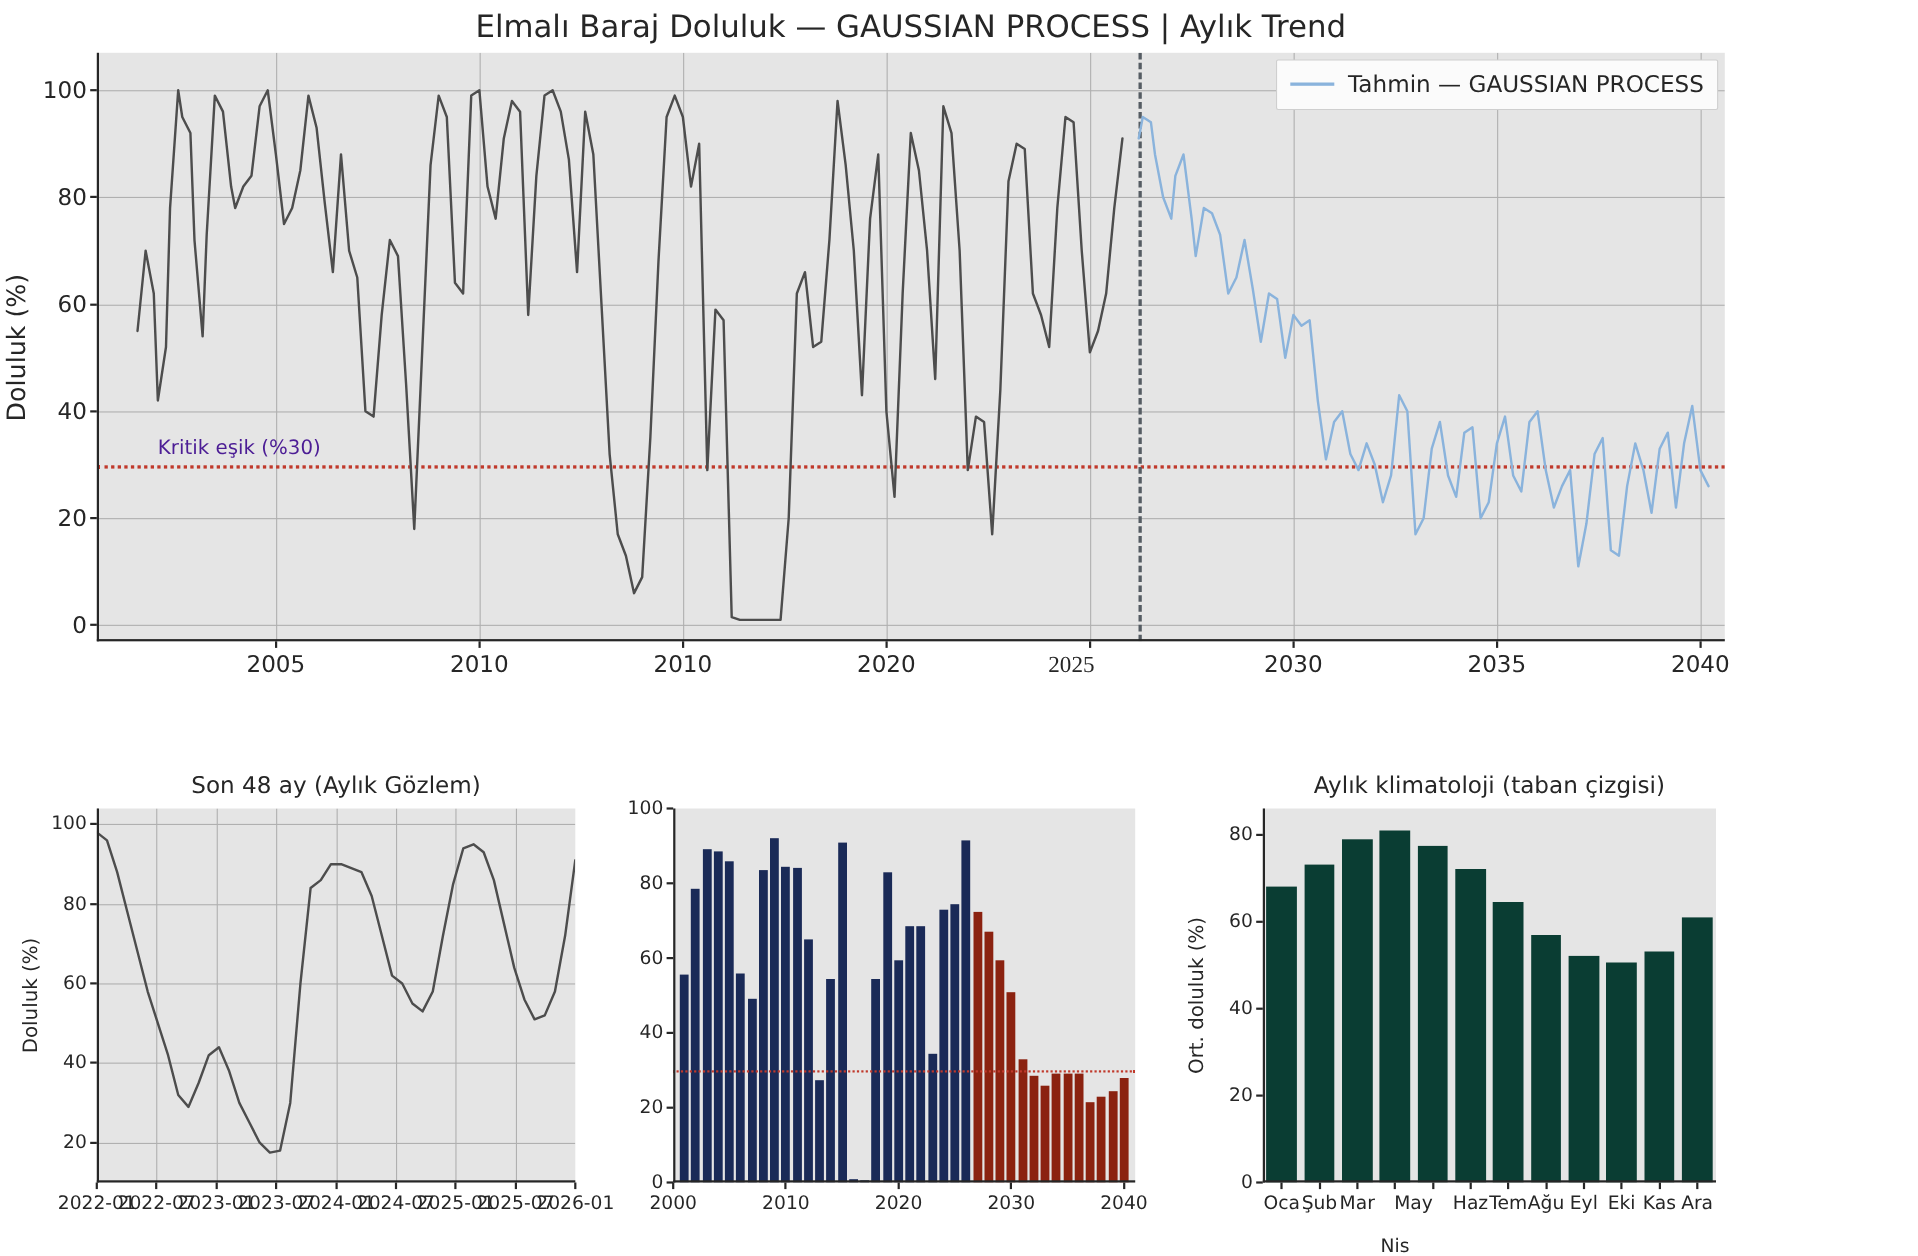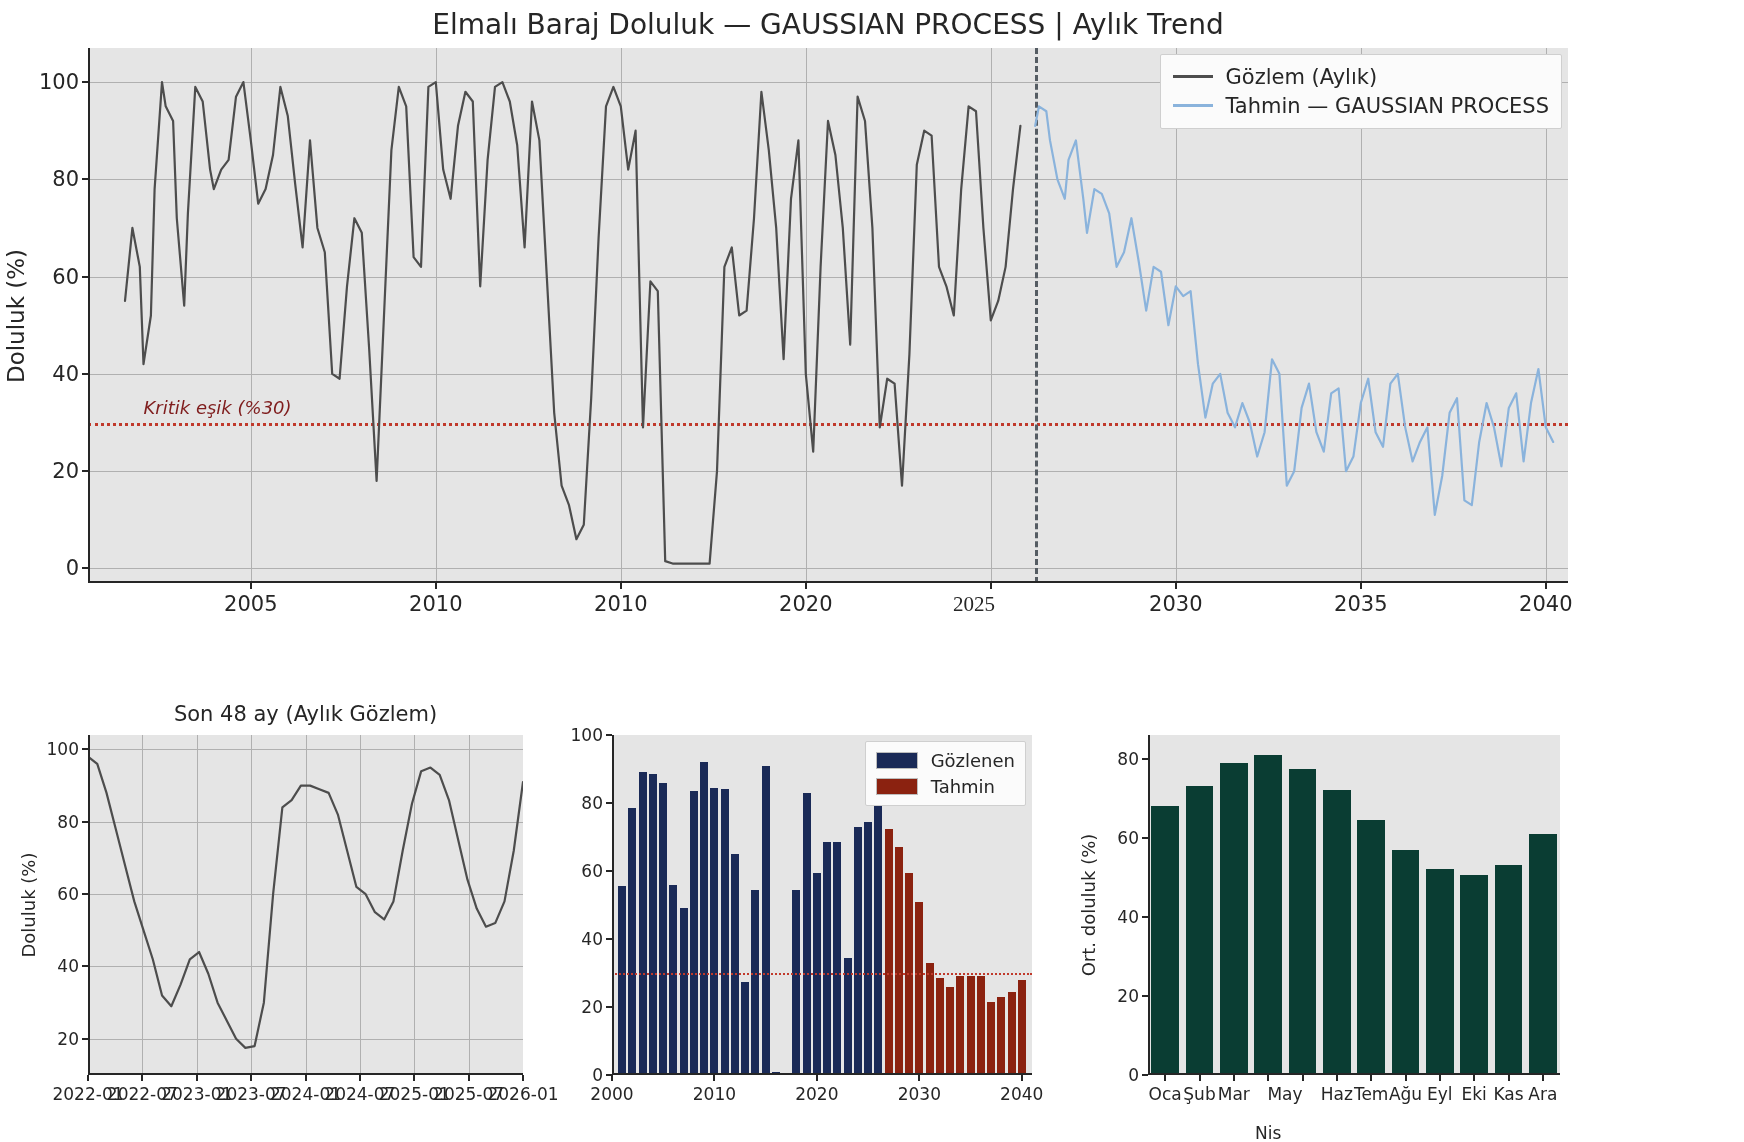--- a/index.html
+++ b/index.html
@@ -89,35 +89,31 @@
         <div class="gridline h" style="top: 34.0455px;"></div>
         <div class="gridline v" style="left: 162.8px;"></div>
         <div class="gridline v" style="left: 347.8px;"></div>
         <div class="gridline v" style="left: 532.8px;"></div>
         <div class="gridline v" style="left: 717.8px;"></div>
         <div class="gridline v" style="left: 902.8px;"></div>
         <div class="gridline v" style="left: 1087.8px;"></div>
         <div class="gridline v" style="left: 1272.8px;"></div>
         <div class="gridline v" style="left: 1457.8px;"></div>
         <div class="threshold" style="top: 374.5px; border-top-color: rgb(192, 57, 43);"></div>
-        <div class="threshold-label" style="left: 55.5px; top: 348.5px; color: #7f1d1d; font-style: italic;">Kritik eşik (%30)</div>
+        <div class="threshold-label" style="left: 55.5px; top: 348.5px; color: #4c1d95;">Kritik eşik (%30)</div>
         <div class="vline" style="left: 947.2px; border-left-color: rgb(85, 92, 99);"></div>
         <svg width="1480" height="535" style="position: absolute; left: 0px; top: 0px;">
           <polyline points="37.00,252.91 44.40,179.95 51.80,218.86 55.50,316.14 62.90,267.50 66.60,141.05 74.00,34.05 77.70,58.36 85.10,72.95 88.80,170.23 96.20,257.77 99.90,165.36 107.30,38.91 114.70,53.50 122.10,121.59 125.80,141.05 133.20,121.59 140.60,111.86 148.00,48.64 155.40,34.05 162.80,92.41 170.20,155.64 177.60,141.05 185.00,107.00 192.40,38.91 199.80,68.09 207.20,136.18 214.60,199.41 222.00,92.41 229.40,179.95 236.80,204.27 244.20,325.86 251.60,330.73 259.00,238.32 266.40,170.23 273.80,184.82 281.20,301.55 288.60,432.86 296.00,267.50 303.40,102.14 310.80,38.91 318.20,58.36 325.60,209.14 333.00,218.86 340.40,38.91 347.80,34.05 355.20,121.59 362.60,150.77 370.00,77.82 377.40,43.77 384.80,53.50 392.20,238.32 399.60,111.86 407.00,38.91 414.40,34.05 421.80,53.50 429.20,97.27 436.60,199.41 444.00,53.50 451.40,92.41 458.80,228.59 466.20,364.77 473.60,437.73 481.00,457.18 488.40,491.23 495.80,476.64 503.20,350.18 510.60,189.68 518.00,58.36 525.40,38.91 532.80,58.36 540.20,121.59 547.60,82.68 555.00,379.36 562.40,233.45 569.80,243.18 577.20,513.11 584.60,515.55 592.00,515.55 599.40,515.55 606.80,515.55 614.20,515.55 621.60,515.55 629.00,423.14 636.40,218.86 643.80,199.41 651.20,267.50 658.60,262.64 666.00,170.23 673.40,43.77 680.80,102.14 688.20,179.95 695.60,311.27 703.00,150.77 710.40,92.41 717.80,325.86 725.20,403.68 732.60,218.86 740.00,72.95 747.40,107.00 754.80,179.95 762.20,296.68 769.60,48.64 777.00,72.95 784.40,179.95 791.80,379.36 799.20,330.73 806.60,335.59 814.00,437.73 821.40,306.41 828.80,116.73 836.20,82.68 843.60,87.55 851.00,218.86 858.40,238.32 865.80,267.50 873.20,141.05 880.60,58.36 888.00,63.23 895.40,179.95 902.80,272.36 910.20,252.91 917.60,218.86 925.00,141.05 932.40,77.82 939.80,NaN 947.20,NaN" fill="none" stroke="#4d4d4d" stroke-width="2.2" stroke-linejoin="round" stroke-linecap="round"></polyline>
           <polyline points="947.20,77.82 950.90,58.36 958.30,63.23 962.00,92.41 969.40,131.32 976.80,150.77 980.50,111.86 987.90,92.41 995.30,150.77 999.00,184.82 1006.40,141.05 1013.80,145.91 1021.20,165.36 1028.60,218.86 1036.00,204.27 1043.40,170.23 1050.80,214.00 1058.20,262.64 1065.60,218.86 1073.00,223.73 1080.40,277.23 1087.80,238.32 1095.20,248.05 1102.60,243.18 1110.00,316.14 1117.40,369.64 1124.80,335.59 1132.20,325.86 1139.60,364.77 1147.00,379.36 1154.40,355.05 1161.80,374.50 1169.20,408.55 1176.60,384.23 1184.00,311.27 1191.40,325.86 1198.80,437.73 1206.20,423.14 1213.60,359.91 1221.00,335.59 1228.40,384.23 1235.80,403.68 1243.20,345.32 1250.60,340.45 1258.00,423.14 1265.40,408.55 1272.80,355.05 1280.20,330.73 1287.60,384.23 1295.00,398.82 1302.40,335.59 1309.80,325.86 1317.20,379.36 1324.60,413.41 1332.00,393.95 1339.40,379.36 1346.80,466.91 1354.20,428.00 1361.60,364.77 1369.00,350.18 1376.40,452.32 1383.80,457.18 1391.20,393.95 1398.60,355.05 1406.00,379.36 1413.40,418.27 1420.80,359.91 1428.20,345.32 1435.60,413.41 1443.00,355.05 1450.40,321.00 1457.80,379.36 1465.20,393.95" fill="none" stroke="#8ab3dc" stroke-width="2.2" stroke-linejoin="round" stroke-linecap="round"></polyline>
         </svg>
       </div>
     <div class="spine left"></div>
     <div class="spine bottom"></div>
 
     <div class="legend" id="mainLegend" style="right: 6px; top: 6px;">
-      <div class="legend-row">
-        <span class="legend-swatch" id="lsw0" style="border-top-color: rgb(77, 77, 77);"></span>
-        <span class="legend-text">Gözlem (Aylık)</span>
-      </div>
       <div class="legend-row">
         <span class="legend-swatch" id="lsw1" style="border-top-color: rgb(138, 179, 220);"></span>
         <span class="legend-text">Tahmin — GAUSSIAN PROCESS</span>
       </div>
     </div>
   <div class="tick y" style="top: 519.409px;"></div>
       <div class="ticklabel y" style="top: 520.409px;">0</div>
       <div class="tick y" style="top: 422.136px;"></div>
       <div class="ticklabel y" style="top: 423.136px;">20</div>
       <div class="tick y" style="top: 324.864px;"></div>
@@ -238,30 +234,20 @@
         <div class="barcol" style="left: 354.541px; width: 7.99024px; height: 98.6px; background: rgb(139, 34, 16);"></div>
         <div class="barcol" style="left: 364.785px; width: 7.99024px; height: 98.6px; background: rgb(139, 34, 16);"></div>
         <div class="barcol" style="left: 375.029px; width: 7.99024px; height: 73.1px; background: rgb(139, 34, 16);"></div>
         <div class="barcol" style="left: 385.273px; width: 7.99024px; height: 78.2px; background: rgb(139, 34, 16);"></div>
         <div class="barcol" style="left: 395.517px; width: 7.99024px; height: 83.3px; background: rgb(139, 34, 16);"></div>
         <div class="barcol" style="left: 405.761px; width: 7.99024px; height: 95.2px; background: rgb(139, 34, 16);"></div>
         <div class="threshold" style="top: 238px; border-top-color: rgb(192, 57, 43); border-top-width: 2px;"></div>
       </div>
     <div class="spine left"></div>
     <div class="spine bottom"></div>
-    <div class="legend" id="s2Legend" style="right: 6px; top: 6px; padding: 5px 10px 6px;">
-      <div class="legend-row" style="height: 26px;">
-        <span class="legend-patch" id="lpa0" style="background: rgb(26, 42, 87);"></span>
-        <span class="legend-text" style="font-size: 18px;">Gözlenen</span>
-      </div>
-      <div class="legend-row" style="height: 26px;">
-        <span class="legend-patch" id="lpa1" style="background: rgb(139, 34, 16);"></span>
-        <span class="legend-text" style="font-size: 18px;">Tahmin</span>
-      </div>
-    </div>
   <div class="tick y" style="top: 339px;"></div>
       <div class="ticklabel y" style="top: 340px;">0</div>
       <div class="tick y" style="top: 271px;"></div>
       <div class="ticklabel y" style="top: 272px;">20</div>
       <div class="tick y" style="top: 203px;"></div>
       <div class="ticklabel y" style="top: 204px;">40</div>
       <div class="tick y" style="top: 135px;"></div>
       <div class="ticklabel y" style="top: 136px;">60</div>
       <div class="tick y" style="top: 67px;"></div>
       <div class="ticklabel y" style="top: 68px;">80</div>
@@ -273,20 +259,21 @@
       <div class="ticklabel x" style="left: 102.439px;">2010</div>
       <div class="tick x" style="left: 203.878px;"></div>
       <div class="ticklabel x" style="left: 204.878px;">2020</div>
       <div class="tick x" style="left: 306.317px;"></div>
       <div class="ticklabel x" style="left: 307.317px;">2030</div>
       <div class="tick x" style="left: 408.756px;"></div>
       <div class="ticklabel x" style="left: 409.756px;">2040</div>
     </div>
 
   <div class="axes subaxes" id="s3Axes">
+    <div class="sub-title">Aylık klimatoloji (taban çizgisi)</div>
     <div class="axlabel s3ylabel">Ort. doluluk (%)</div>
     <div class="plotarea" id="s3Plot">
         <div class="barcol" style="left: 3.43333px; width: 27.4667px; height: 268.837px; background: rgb(10, 61, 51);"></div>
         <div class="barcol" style="left: 37.7667px; width: 27.4667px; height: 288.605px; background: rgb(10, 61, 51);"></div>
         <div class="barcol" style="left: 72.1px; width: 27.4667px; height: 312.326px; background: rgb(10, 61, 51);"></div>
         <div class="barcol" style="left: 106.433px; width: 27.4667px; height: 320.233px; background: rgb(10, 61, 51);"></div>
         <div class="barcol" style="left: 140.767px; width: 27.4667px; height: 306.395px; background: rgb(10, 61, 51);"></div>
         <div class="barcol" style="left: 175.1px; width: 27.4667px; height: 284.651px; background: rgb(10, 61, 51);"></div>
         <div class="barcol" style="left: 209.433px; width: 27.4667px; height: 255px; background: rgb(10, 61, 51);"></div>
         <div class="barcol" style="left: 243.767px; width: 27.4667px; height: 225.349px; background: rgb(10, 61, 51);"></div>

